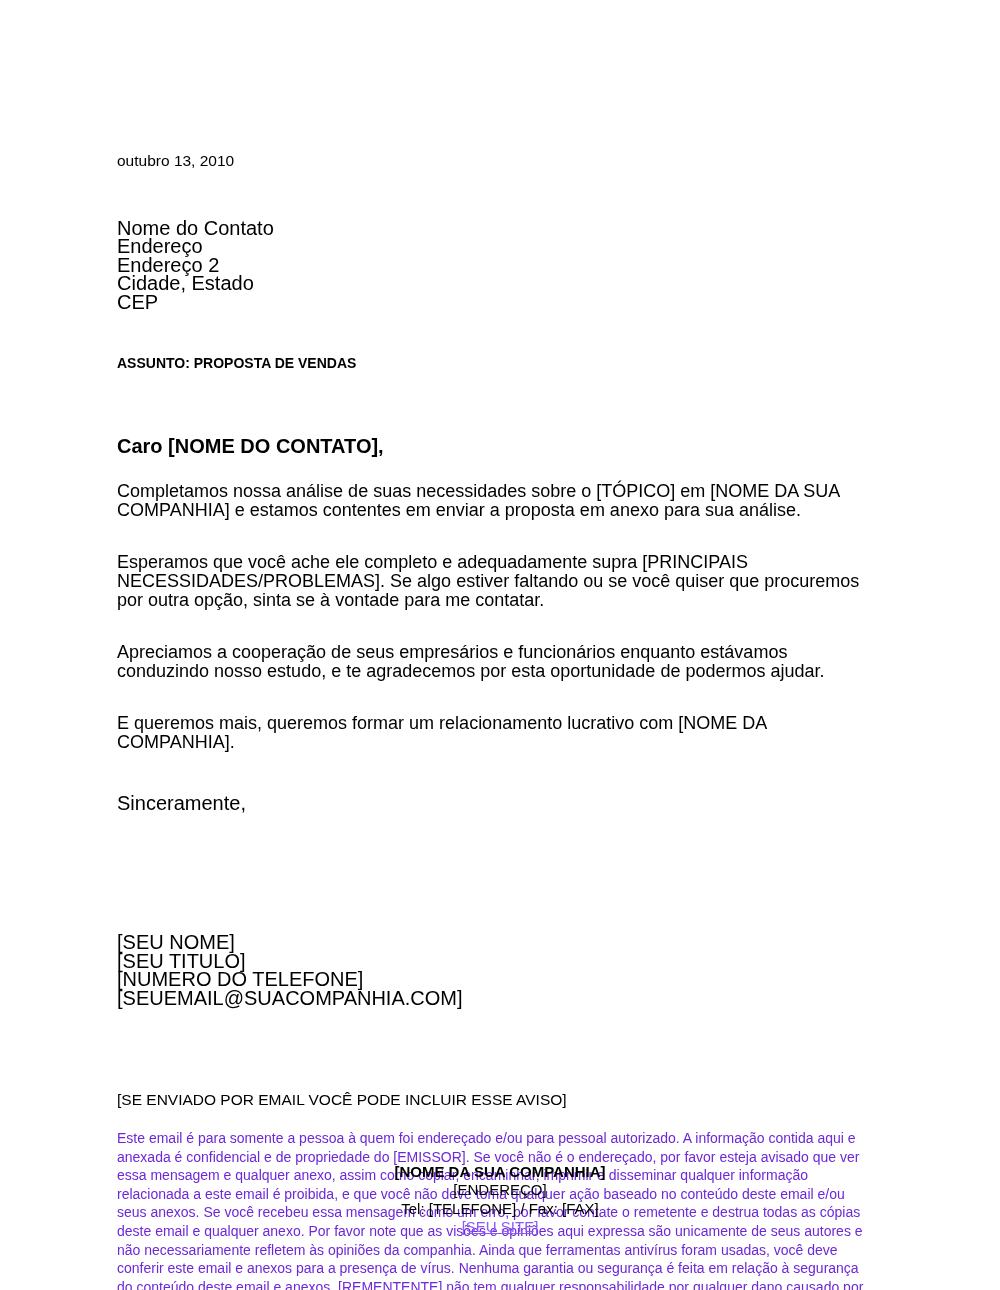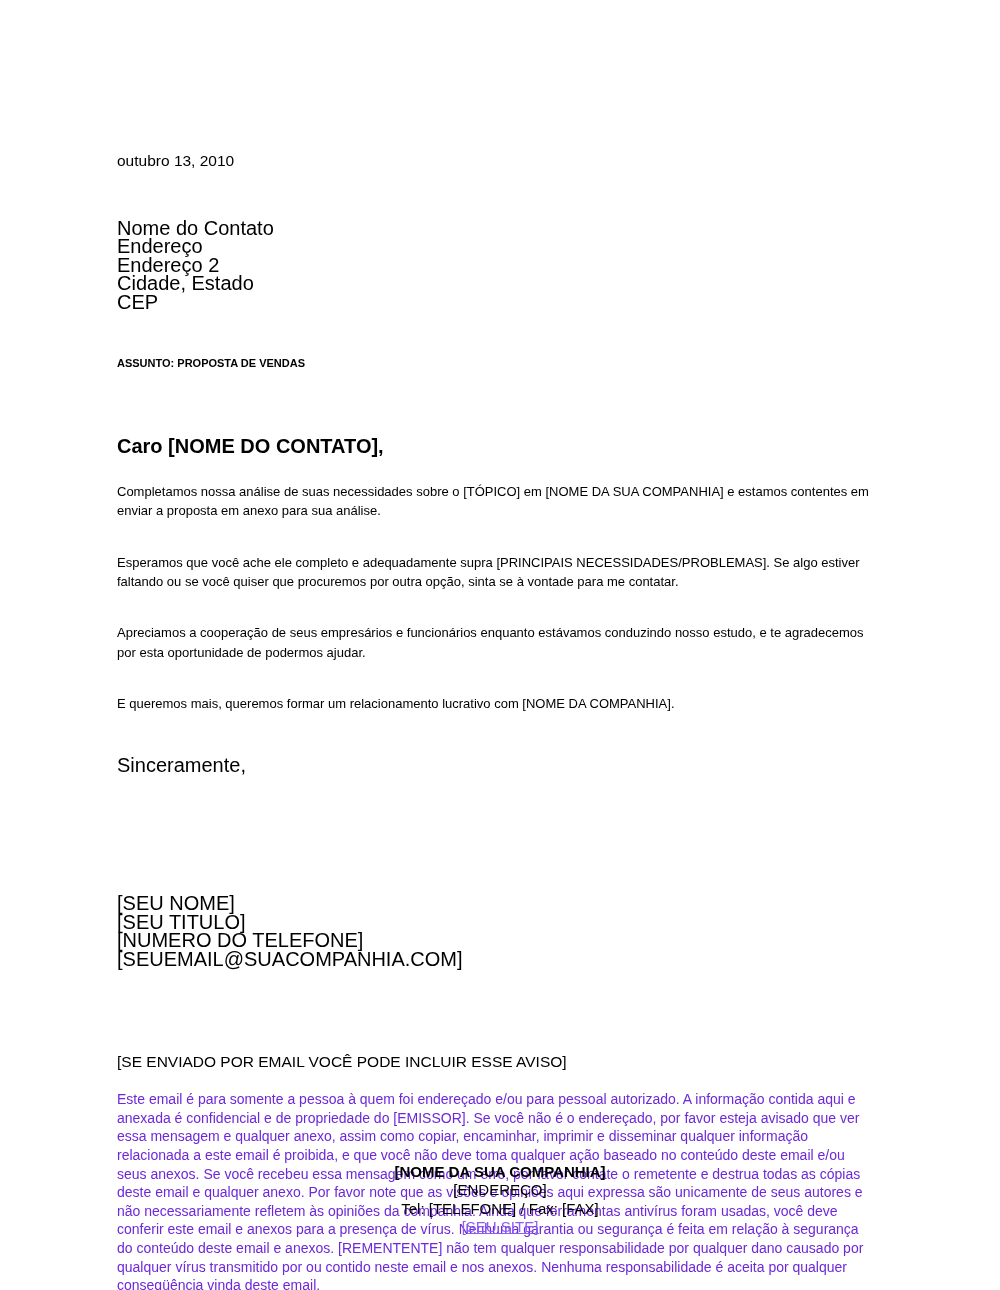--- a/index.html
+++ b/index.html
@@ -29,41 +29,41 @@
   }
 
   
   .line {
     font-size: 20px;
     line-height: 18.6px;
     white-space: pre-wrap;
   }
 
   .para {
-    font-size: 13px;
+    font-size: 18px;
     line-height: 19.4px;
     margin: 0;
   }
 
   
   .date-line {
     font-size: 15.5px;
     line-height: 18.6px;
   }
 
   
   .recipient {
     margin-top: 48px;
   }
   .recipient .line { }
 
   
   .subject {
     margin-top: 42px;
-    font-size: 11px;
+    font-size: 14px;
     line-height: 18.6px;
     font-weight: bold;
   }
 
   
   .salutation {
     margin-top: 65px;
     font-weight: bold;
   }
 

